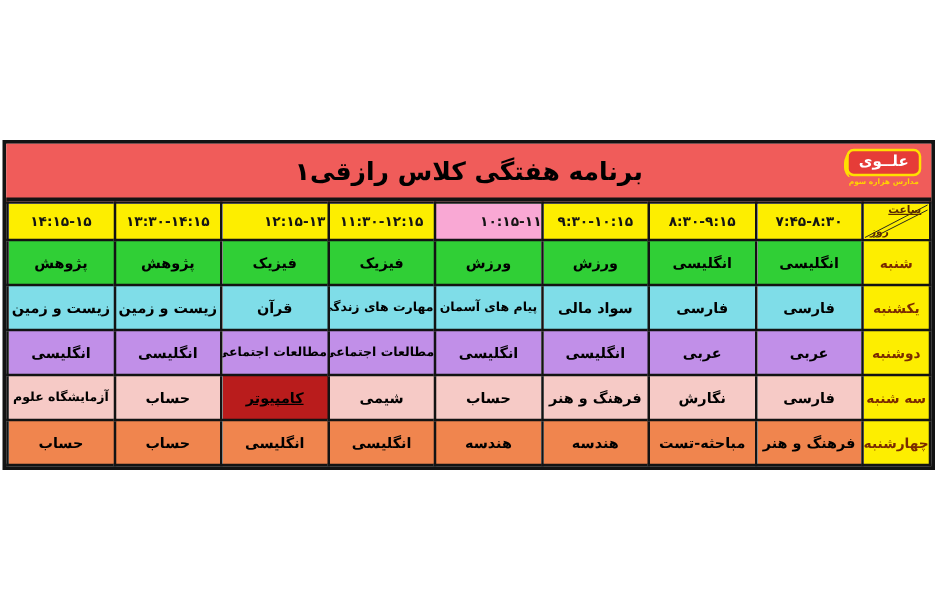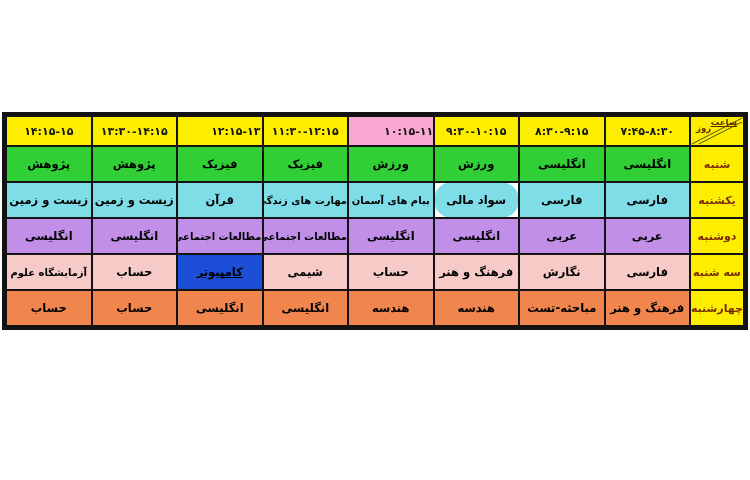--- a/index.html
+++ b/index.html
@@ -39,27 +39,37 @@
   tr.header-row td{height:28px;font-size:11px;color:#141414;}
   td.time-cell{direction:ltr;}
   tbody tr td{height:34px;}
   td.day-cell{font-size:11px;color:#7a2b00;}
   td.subject-cell{font-size:11.5px;color:#000;white-space:nowrap;text-align:center;}
   td.subject-cell.long{font-size:10px;}
   
   td.corner{position:relative;}
   .corner svg{position:absolute;left:0;top:0;width:100%;height:100%;}
   .corner-top{position:absolute;top:0px;right:6px;font-size:8.5px;color:#5a2a00;text-decoration:underline;}
-  .corner-bottom{position:absolute;bottom:12px;left:5px;font-size:8.5px;color:#5a2a00;}
+  .corner-bottom{position:absolute;bottom:0px;left:5px;font-size:8.5px;color:#5a2a00;}
 </style>
 </head>
 <body style="background: rgb(255, 255, 255);">
 
 <div class="board">
 
+  <div class="titlebar" style="background: rgb(240, 92, 90);">
+    <div class="title">برنامه هفتگی کلاس رازقی۱</div>
+    <div class="logo">
+      <div class="logo-box" style="background: rgb(230, 60, 56); border: 2px solid rgb(255, 224, 0);">
+        <span class="logo-arc"></span>
+        <span>علــوی</span>
+      </div>
+      <div class="logo-tagline">مدارس هزاره سوم</div>
+    </div>
+  </div>
 
   <table>
     <colgroup>
       <col class="daycol">
         <col>
         <col>
         <col>
         <col>
         <col>
         <col>
@@ -95,21 +105,21 @@
         <td class="subject-cell" style="background: rgb(48, 207, 54);">ورزش</td>
         <td class="subject-cell" style="background: rgb(48, 207, 54);">فیزیک</td>
         <td class="subject-cell" style="background: rgb(48, 207, 54);">فیزیک</td>
         <td class="subject-cell" style="background: rgb(48, 207, 54);">پژوهش</td>
         <td class="subject-cell" style="background: rgb(48, 207, 54);">پژوهش</td>
       </tr>
       <tr>
         <td class="day-cell" style="background: rgb(253, 238, 0);">یکشنبه</td>
         <td class="subject-cell" style="background: rgb(127, 221, 232);">فارسی</td>
         <td class="subject-cell" style="background: rgb(127, 221, 232);">فارسی</td>
-        <td class="subject-cell" style="background: rgb(127, 221, 232); border-radius: 18px;">سواد مالی</td>
+        <td class="subject-cell" style="background: rgb(127, 221, 232);">سواد مالی</td>
         <td class="subject-cell long" style="background: rgb(127, 221, 232);">پیام های آسمان</td>
         <td class="subject-cell long" style="background: rgb(127, 221, 232);">مهارت های زندگی</td>
         <td class="subject-cell" style="background: rgb(127, 221, 232);">قرآن</td>
         <td class="subject-cell" style="background: rgb(127, 221, 232);">زیست و زمین</td>
         <td class="subject-cell" style="background: rgb(127, 221, 232);">زیست و زمین</td>
       </tr>
       <tr>
         <td class="day-cell" style="background: rgb(253, 238, 0);">دوشنبه</td>
         <td class="subject-cell" style="background: rgb(193, 143, 232);">عربی</td>
         <td class="subject-cell" style="background: rgb(193, 143, 232);">عربی</td>
@@ -120,21 +130,21 @@
         <td class="subject-cell" style="background: rgb(193, 143, 232);">انگلیسی</td>
         <td class="subject-cell" style="background: rgb(193, 143, 232);">انگلیسی</td>
       </tr>
       <tr>
         <td class="day-cell" style="background: rgb(253, 238, 0);">سه شنبه</td>
         <td class="subject-cell" style="background: rgb(246, 202, 198);">فارسی</td>
         <td class="subject-cell" style="background: rgb(246, 202, 198);">نگارش</td>
         <td class="subject-cell" style="background: rgb(246, 202, 198);">فرهنگ و هنر</td>
         <td class="subject-cell" style="background: rgb(246, 202, 198);">حساب</td>
         <td class="subject-cell" style="background: rgb(246, 202, 198);">شیمی</td>
-        <td class="subject-cell" style="background: #1d4ed8; text-decoration: underline;">کامپیوتر</td>
+        <td class="subject-cell" style="background: #b91c1c; text-decoration: underline;">کامپیوتر</td>
         <td class="subject-cell" style="background: rgb(246, 202, 198);">حساب</td>
         <td class="subject-cell long" style="background: rgb(246, 202, 198);">آزمایشگاه علوم</td>
       </tr>
       <tr>
         <td class="day-cell" style="background: rgb(253, 238, 0);">چهارشنبه</td>
         <td class="subject-cell" style="background: rgb(240, 133, 78);">فرهنگ و هنر</td>
         <td class="subject-cell" style="background: rgb(240, 133, 78); margin-top: 25px;">مباحثه-تست</td>
         <td class="subject-cell" style="background: rgb(240, 133, 78);">هندسه</td>
         <td class="subject-cell" style="background: rgb(240, 133, 78);">هندسه</td>
         <td class="subject-cell" style="background: rgb(240, 133, 78);">انگلیسی</td>

